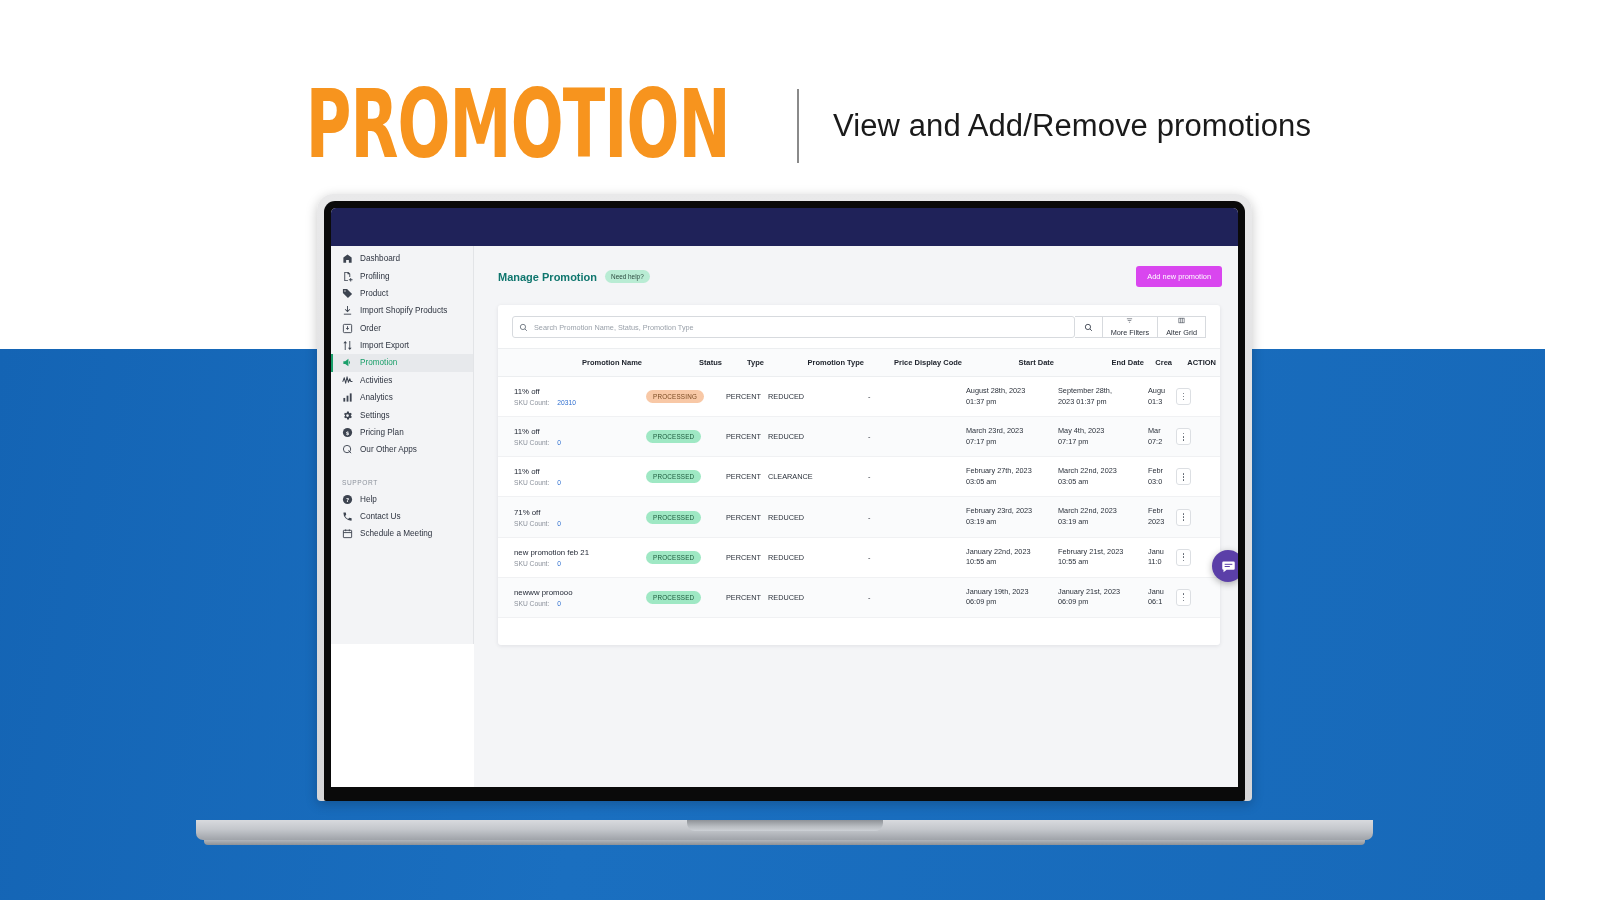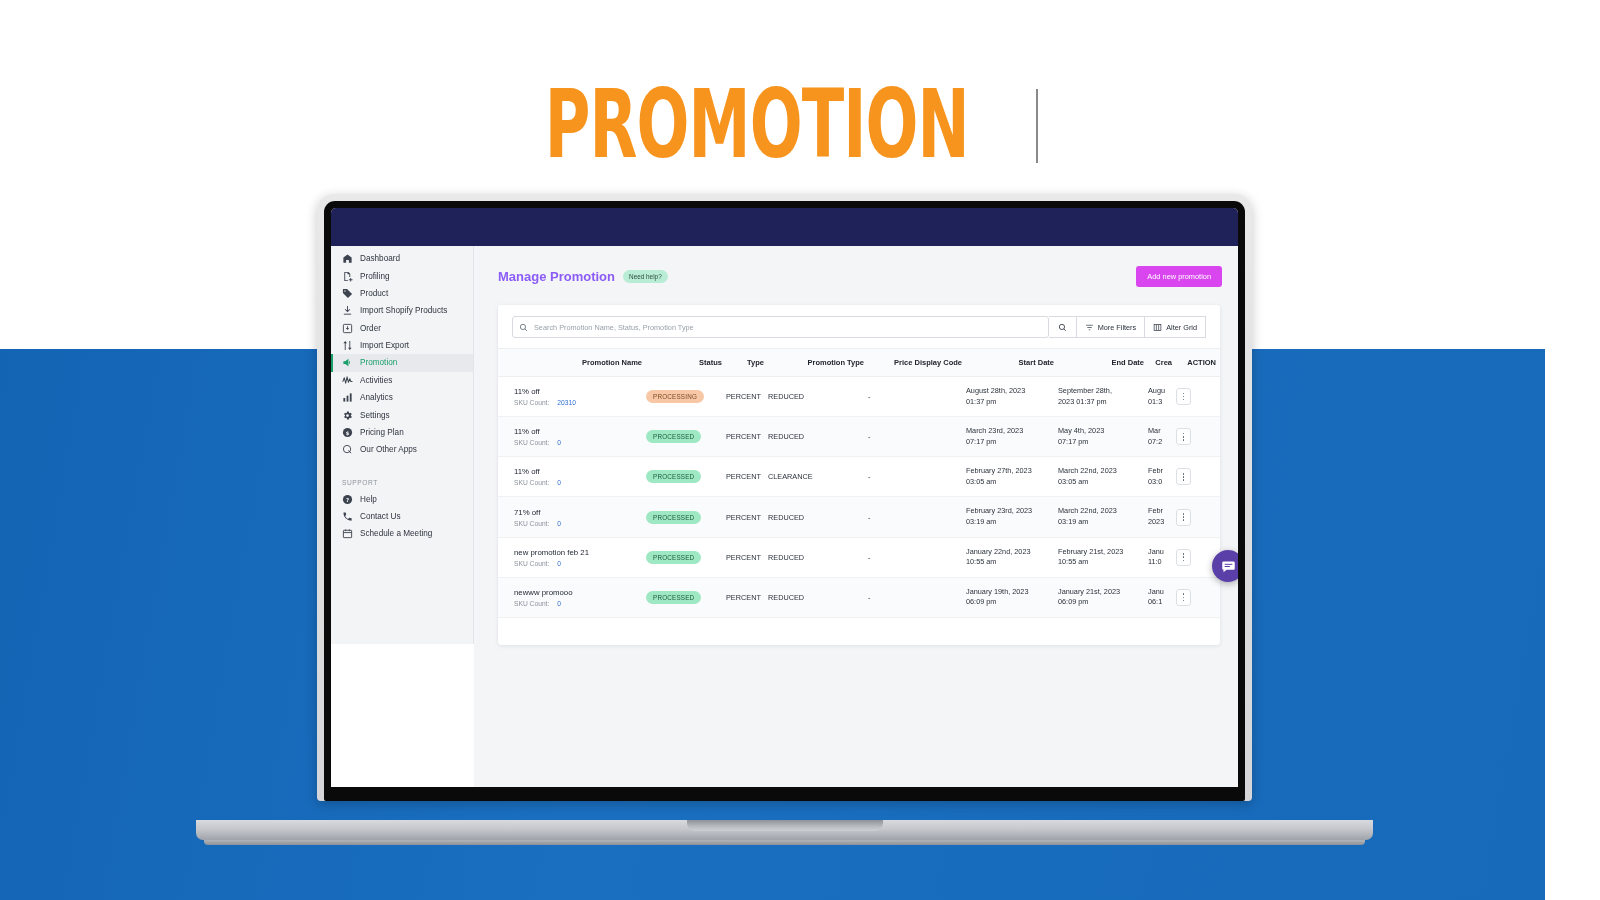--- a/index.html
+++ b/index.html
@@ -156,21 +156,21 @@
 
   
   #main { flex: 1; background: #f4f5f7; padding: 0; overflow: hidden; position: relative; }
 
   #page-head {
     display: flex;
     align-items: center;
     padding: 14px 16px 0 24px;
     height: 47px;
   }
-  #page-title { font-size: 13px; color: #8b5cf6; font-weight: 600; }
+  #page-title { font-size: 11px; color: #0f766e; font-weight: 600; }
   #need-help {
     margin-left: 8px;
     background: #b9ecd4;
     color: #2f4c41;
     font-size: 6.4px;
     padding: 2.6px 6px;
     border-radius: 9px;
     white-space: nowrap;
   }
   #add-promo-btn {
@@ -245,20 +245,21 @@
     display: flex; align-items: center; gap: 4px;
     height: 22px;
     padding: 0 8px;
     border: 1px solid #d7dade;
     border-left: none;
     background: #fff;
     font-size: 7.3px;
     color: #2b313b;
     cursor: pointer;
     white-space: nowrap;
+    flex-direction: column;
   }
   .grid-btn svg { width: 9px; height: 9px; display: block; color: #3d4450; }
 
   
   #tbl { width: 100%; border-collapse: collapse; table-layout: fixed; }
   #tbl thead th {
     background: #fafbfc;
     font-size: 7.5px;
     color: #20252e;
     font-weight: 600;
@@ -322,20 +323,21 @@
 </style>
 </head>
 <body>
 
 <div id="bg-blue-band"></div>
 
 <div id="header">
   <div id="header-inner">
     <div id="promo-word">PROMOTION</div>
     <div id="header-divider"></div>
+    <div id="header-subtitle">View and Add/Remove promotions</div>
   </div>
 </div>
 
 <div id="laptop">
   <div id="laptop-lid">
     <div id="laptop-bezel">
       <div id="screen">
 
         <div id="app-topbar"></div>
 

